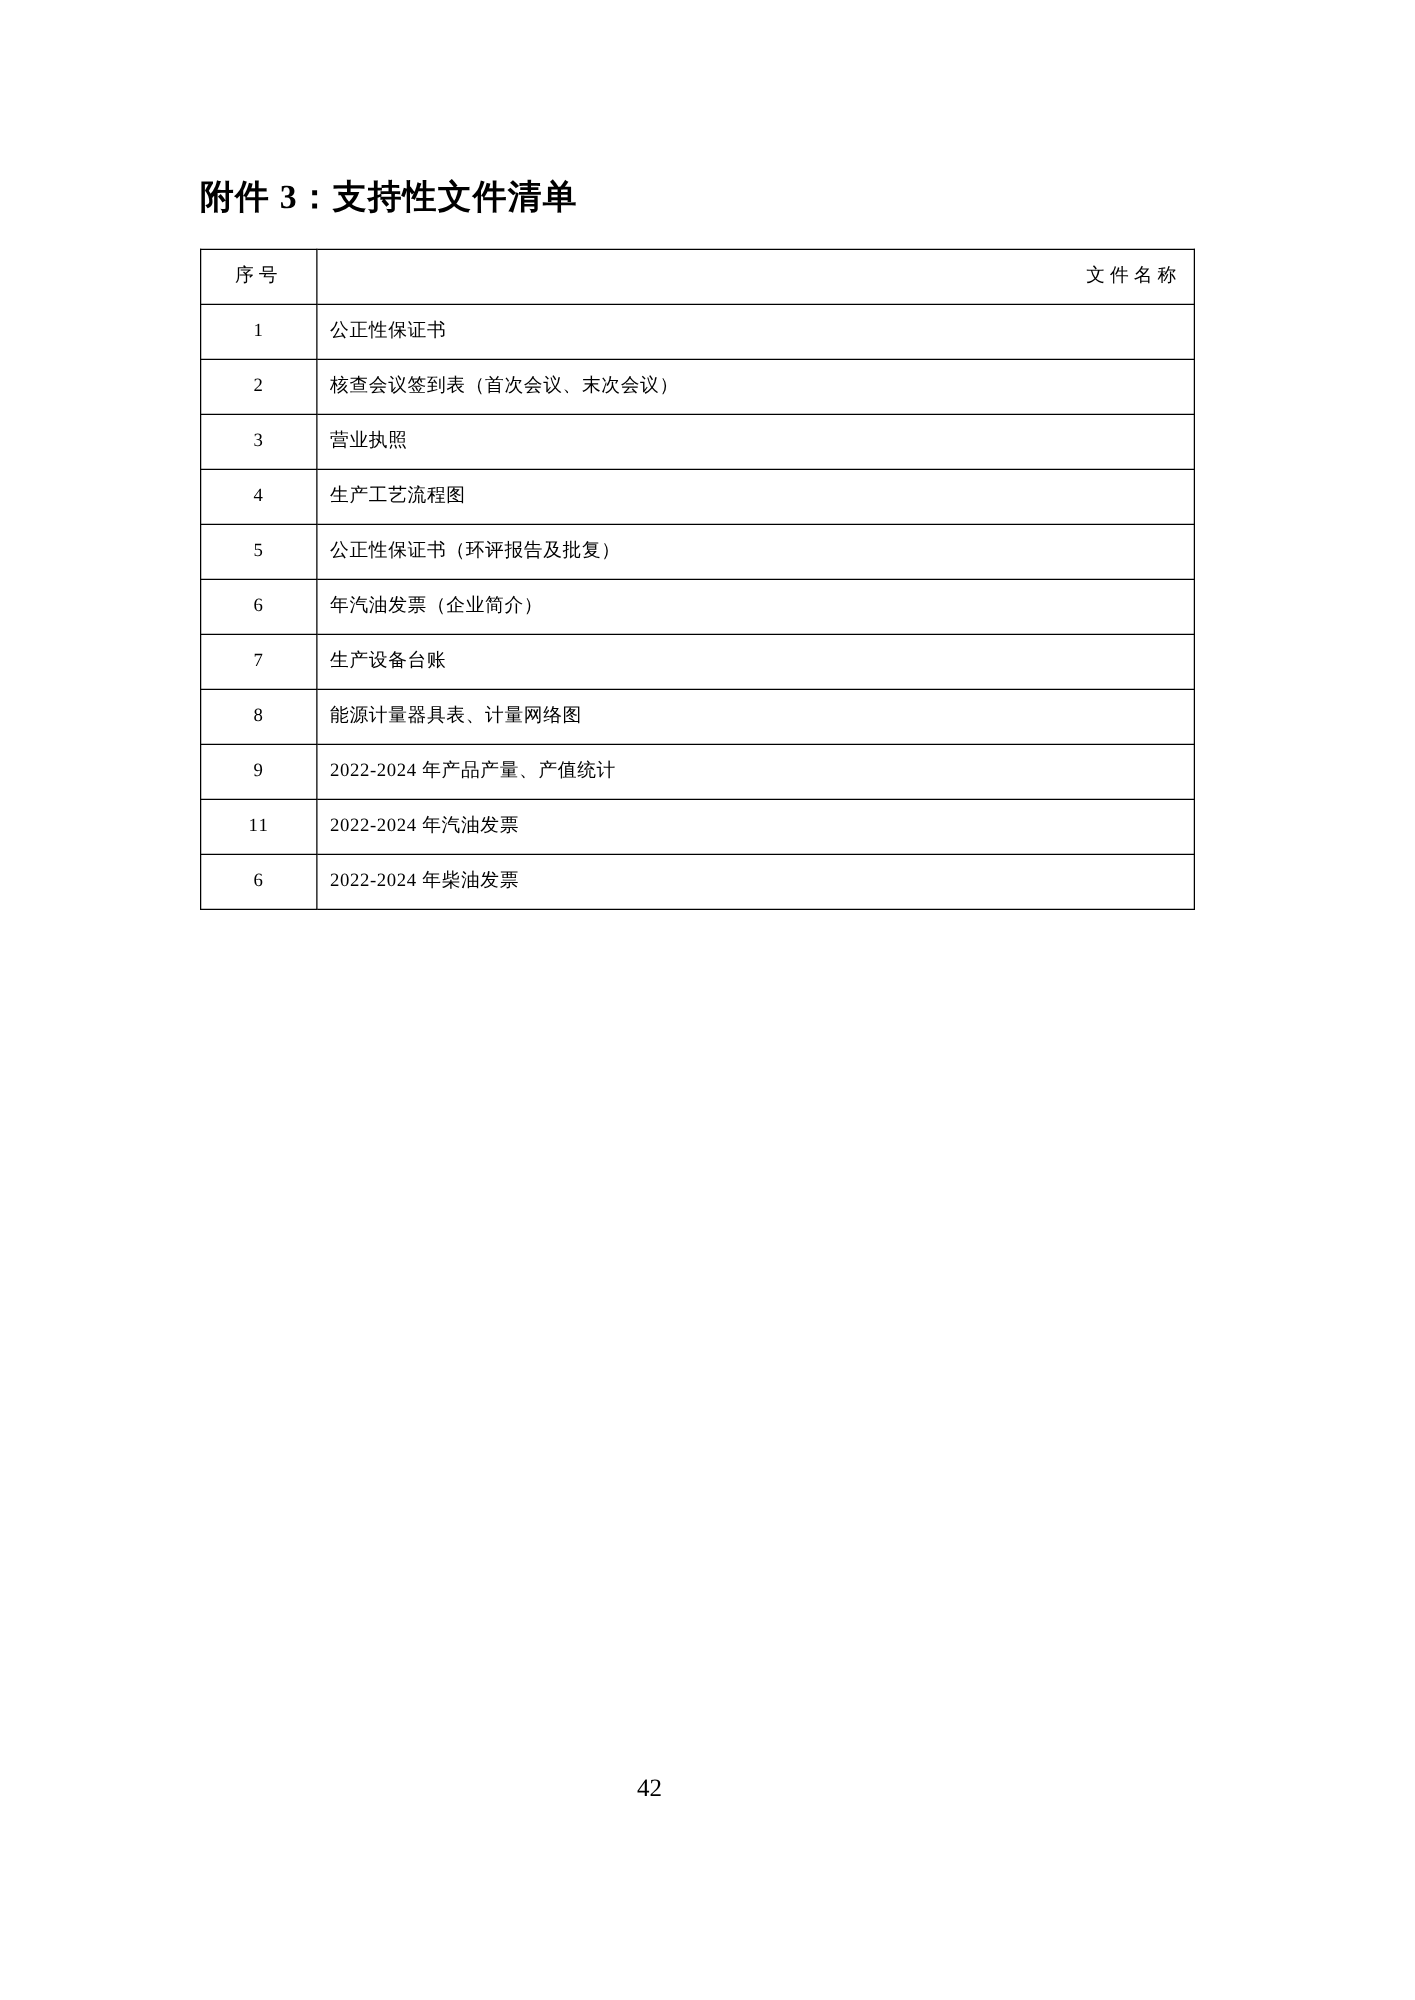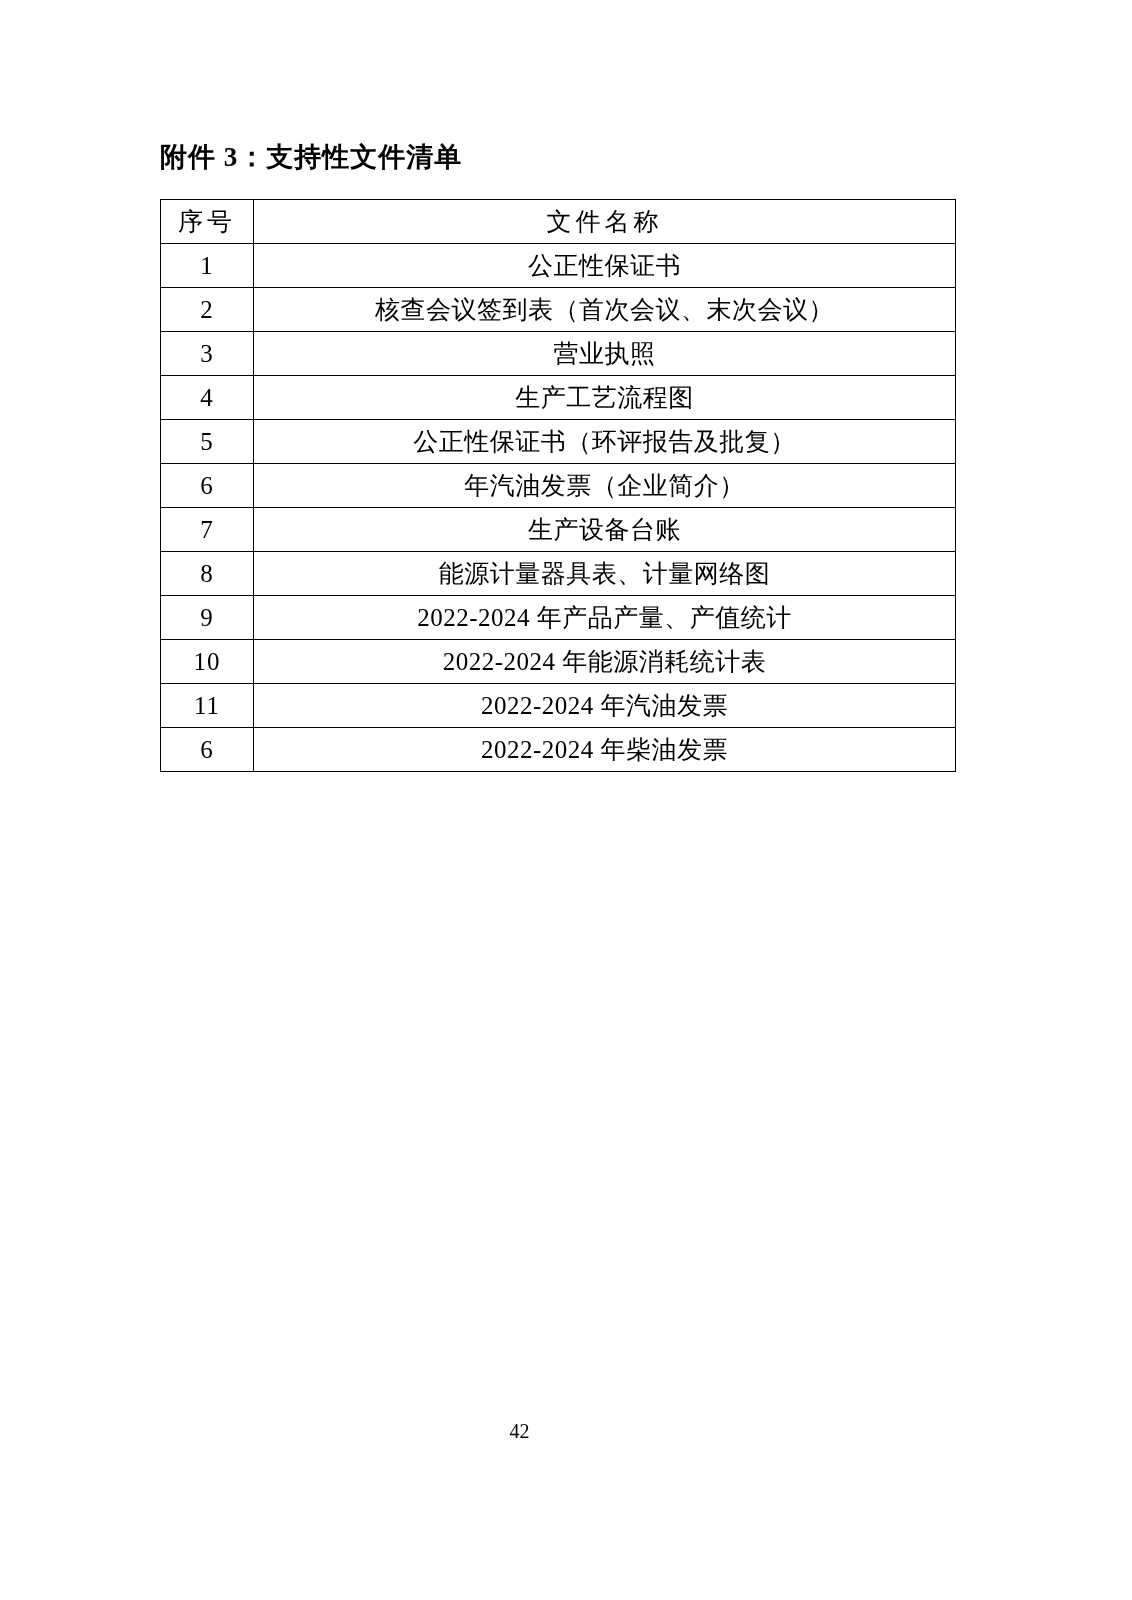--- a/index.html
+++ b/index.html
@@ -35,43 +35,43 @@
     line-height: 1.3;
   }
   table.doc-table {
     border-collapse: collapse;
     width: 795px;
     table-layout: fixed;
   }
   table.doc-table td, table.doc-table th {
     border: 1px solid #000000;
     font-weight: normal;
-    font-size: 25px;
+    font-size: 15px;
     line-height: 1.5;
     height: 43px;
     padding: 0 10px;
     vertical-align: middle;
   }
   col.col-no { width: 93px; }
   col.col-name { width: 702px; }
   .cell-no {
     text-align: center;
     letter-spacing: 1px;
   }
   .cell-name {
-    text-align: center;
+    text-align: left;
     padding-left: 14px;
     letter-spacing: 0.5px;
   }
   .head-no {
     text-align: center;
     letter-spacing: 4px;
   }
   .head-name {
-    text-align: center;
+    text-align: right;
     letter-spacing: 4px;
   }
   .page-number {
     position: absolute;
     left: 0;
     right: 0;
     top: 1420px;
     text-align: center;
     font-size: 20px;
   }
@@ -126,24 +126,20 @@
         </tr>
         <tr>
           <td class="cell-no">8</td>
           <td class="cell-name">能源计量器具表、计量网络图</td>
         </tr>
         <tr>
           <td class="cell-no">9</td>
           <td class="cell-name">2022-2024 年产品产量、产值统计</td>
         </tr>
         <tr>
-          <td class="cell-no">10</td>
-          <td class="cell-name">2022-2024 年能源消耗统计表</td>
-        </tr>
-        <tr>
           <td class="cell-no">11</td>
           <td class="cell-name">2022-2024 年汽油发票</td>
         </tr>
         <tr>
           <td class="cell-no">6</td>
           <td class="cell-name">2022-2024 年柴油发票</td>
         </tr>
       </tbody>
     </table>
 

